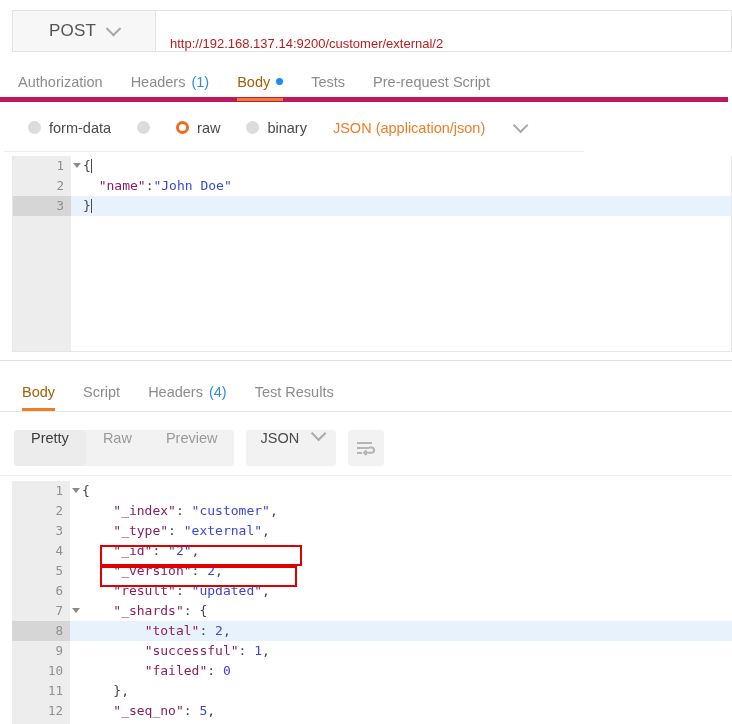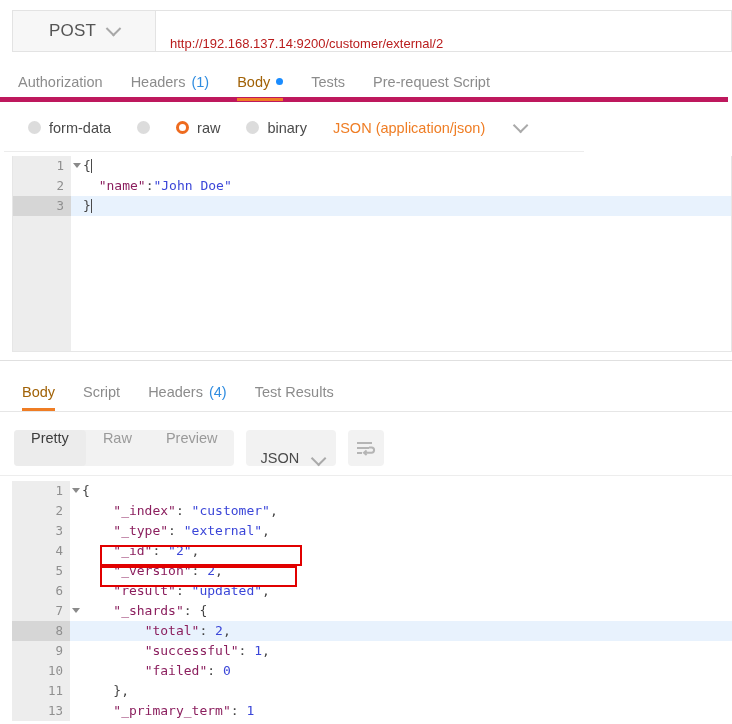--- a/index.html
+++ b/index.html
@@ -260,21 +260,21 @@
     color: #9a9a9a;
     cursor: pointer;
     border-radius: 4px;
   }
   .seg-item.active {
     color: #3d3d3d;
     background: #ececec;
   }
   .fmt-select {
     display: flex;
-    align-items: flex-end;
+    align-items: flex-start;
     gap: 12px;
     height: 36px;
     padding: 0 14px;
     background: #f2f2f2;
     border-radius: 4px;
     cursor: pointer;
   }
   .fmt-label { font-size: 14.5px; color: #4a4a4a; }
   .wrap-btn {
     width: 36px; height: 36px;
@@ -459,20 +459,24 @@
         </div>
         <div class="ed-row">
           <div class="gutter">10</div>
           <div class="code"><span class="p">        </span><span class="k">"failed"</span><span class="p">: </span><span class="n">0</span></div>
         </div>
         <div class="ed-row">
           <div class="gutter">11</div>
           <div class="code"><span class="p">    </span><span class="p">},</span></div>
         </div>
         <div class="ed-row">
+          <div class="gutter">12</div>
+          <div class="code"><span class="p">    </span><span class="k">"_seq_no"</span><span class="p">: </span><span class="n">5</span><span class="p">,</span></div>
+        </div>
+        <div class="ed-row">
           <div class="gutter">13</div>
           <div class="code"><span class="p">    </span><span class="k">"_primary_term"</span><span class="p">: </span><span class="n">1</span></div>
         </div>
       </div>
   </div>
 
   <div id="annot-layer">
       <div class="annot" style="left: 100px; top: 545px; width: 202px; height: 21px; border-color: rgb(225, 0, 0);"></div>
       <div class="annot" style="left: 100px; top: 566px; width: 197px; height: 21px; border-color: rgb(225, 0, 0);"></div>
     </div>

